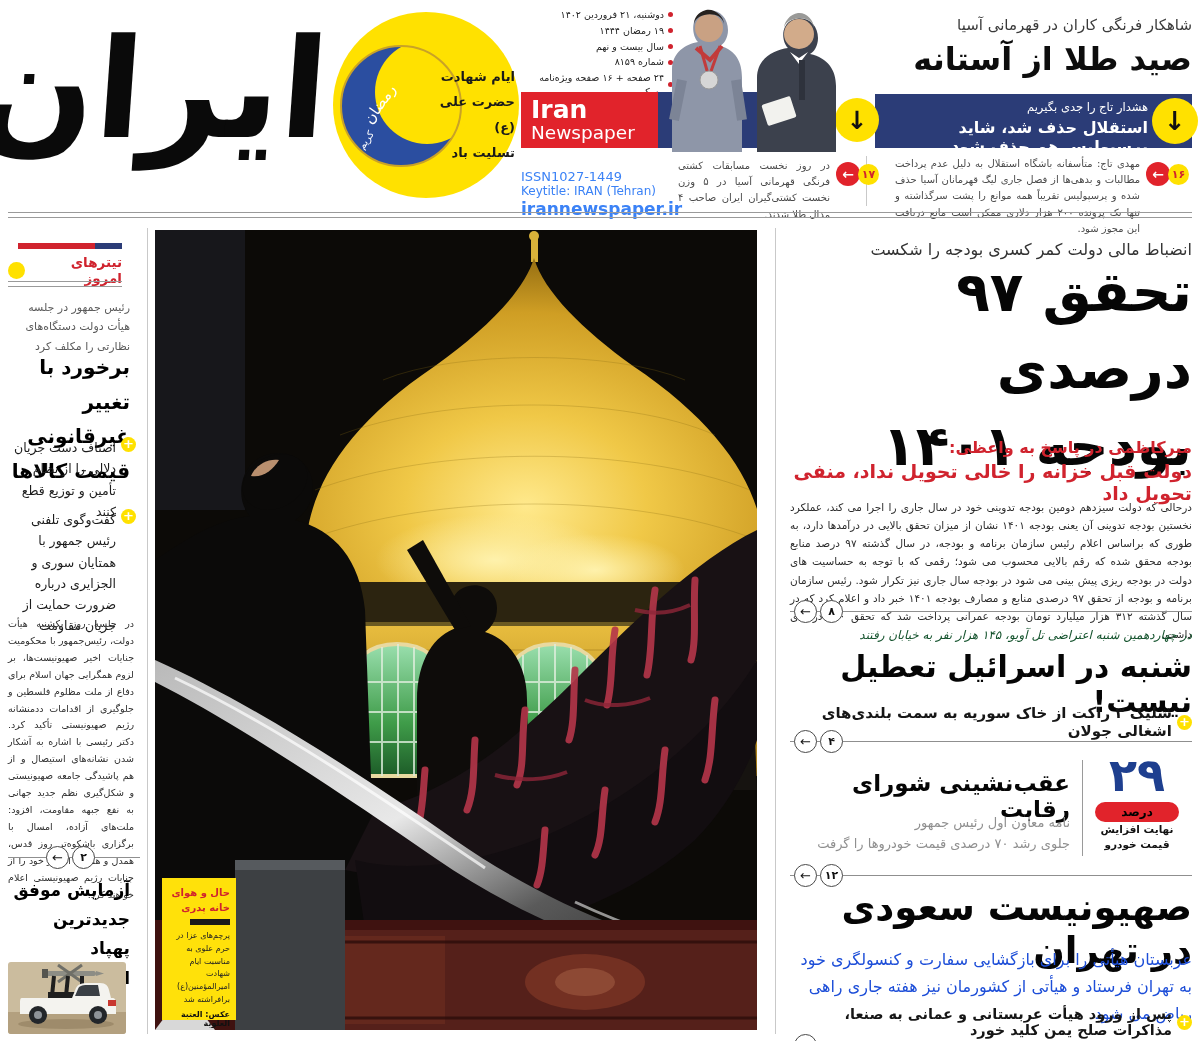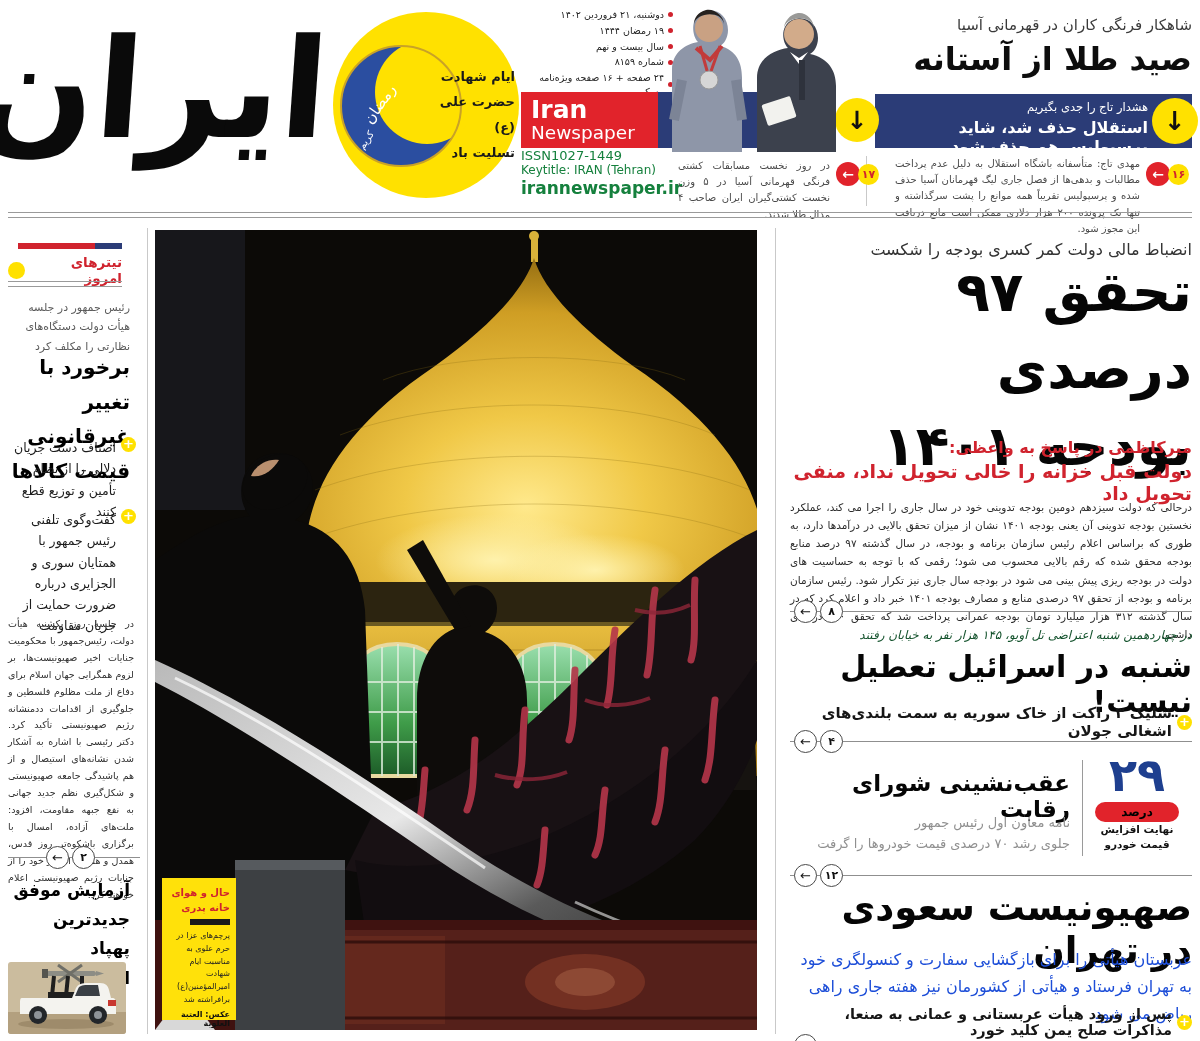--- a/index.html
+++ b/index.html
@@ -70,21 +70,21 @@
         <span>قیمت در سراسر کشور: ۵۰۰۰ تومان</span>
       </div>
   </div>
 
   <div class="abs" style="left:521px; top:92px; width:137px; height:56px; background:#e1232b; color:#fff; padding:5px 10px; direction:ltr;">
     <div style="font-size:25px; font-weight:bold; line-height:1;">Iran</div>
     <div style="font-size:18.5px; line-height:1.2;">Newspaper</div>
   </div>
   <div class="abs" style="left:658px; top:92px; width:133px; height:56px; background:#2b3c77;"></div>
 
-  <div class="abs" style="left:521px; top:148px; direction:ltr; color:#15803d;">
+  <div class="abs" style="left:521px; top:169px; direction:ltr; color:#3b82f6;">
     <div style="font-size:13px;">ISSN1027-1449</div>
     <div style="font-size:12px;">Keytitle: IRAN (Tehran)</div>
     <div style="font-size:17px; font-weight:bold; margin-top:1px;">irannewspaper.ir</div>
   </div>
 
   <svg class="abs" style="left:652px; top:0; z-index:3;" width="232" height="152" viewBox="0 0 232 152">
 
     <path d="M20,152 L20,70 C20,52 34,44 46,42 C40,36 38,18 50,12 C64,6 76,16 76,30 C76,38 72,44 68,46 C84,50 90,62 90,78 L90,152 Z" fill="#8e96a8"></path>
     <circle cx="57" cy="28" r="14" fill="#c9a183"></circle>
     <path d="M42,24 C44,12 70,10 72,24 C72,16 62,8 54,10 C46,12 42,18 42,24 Z" fill="#26221f"></path>

